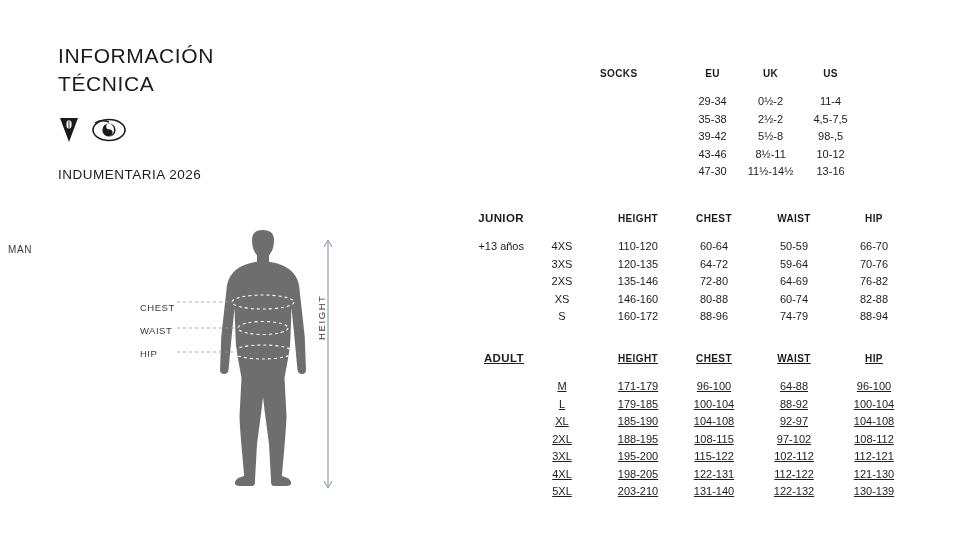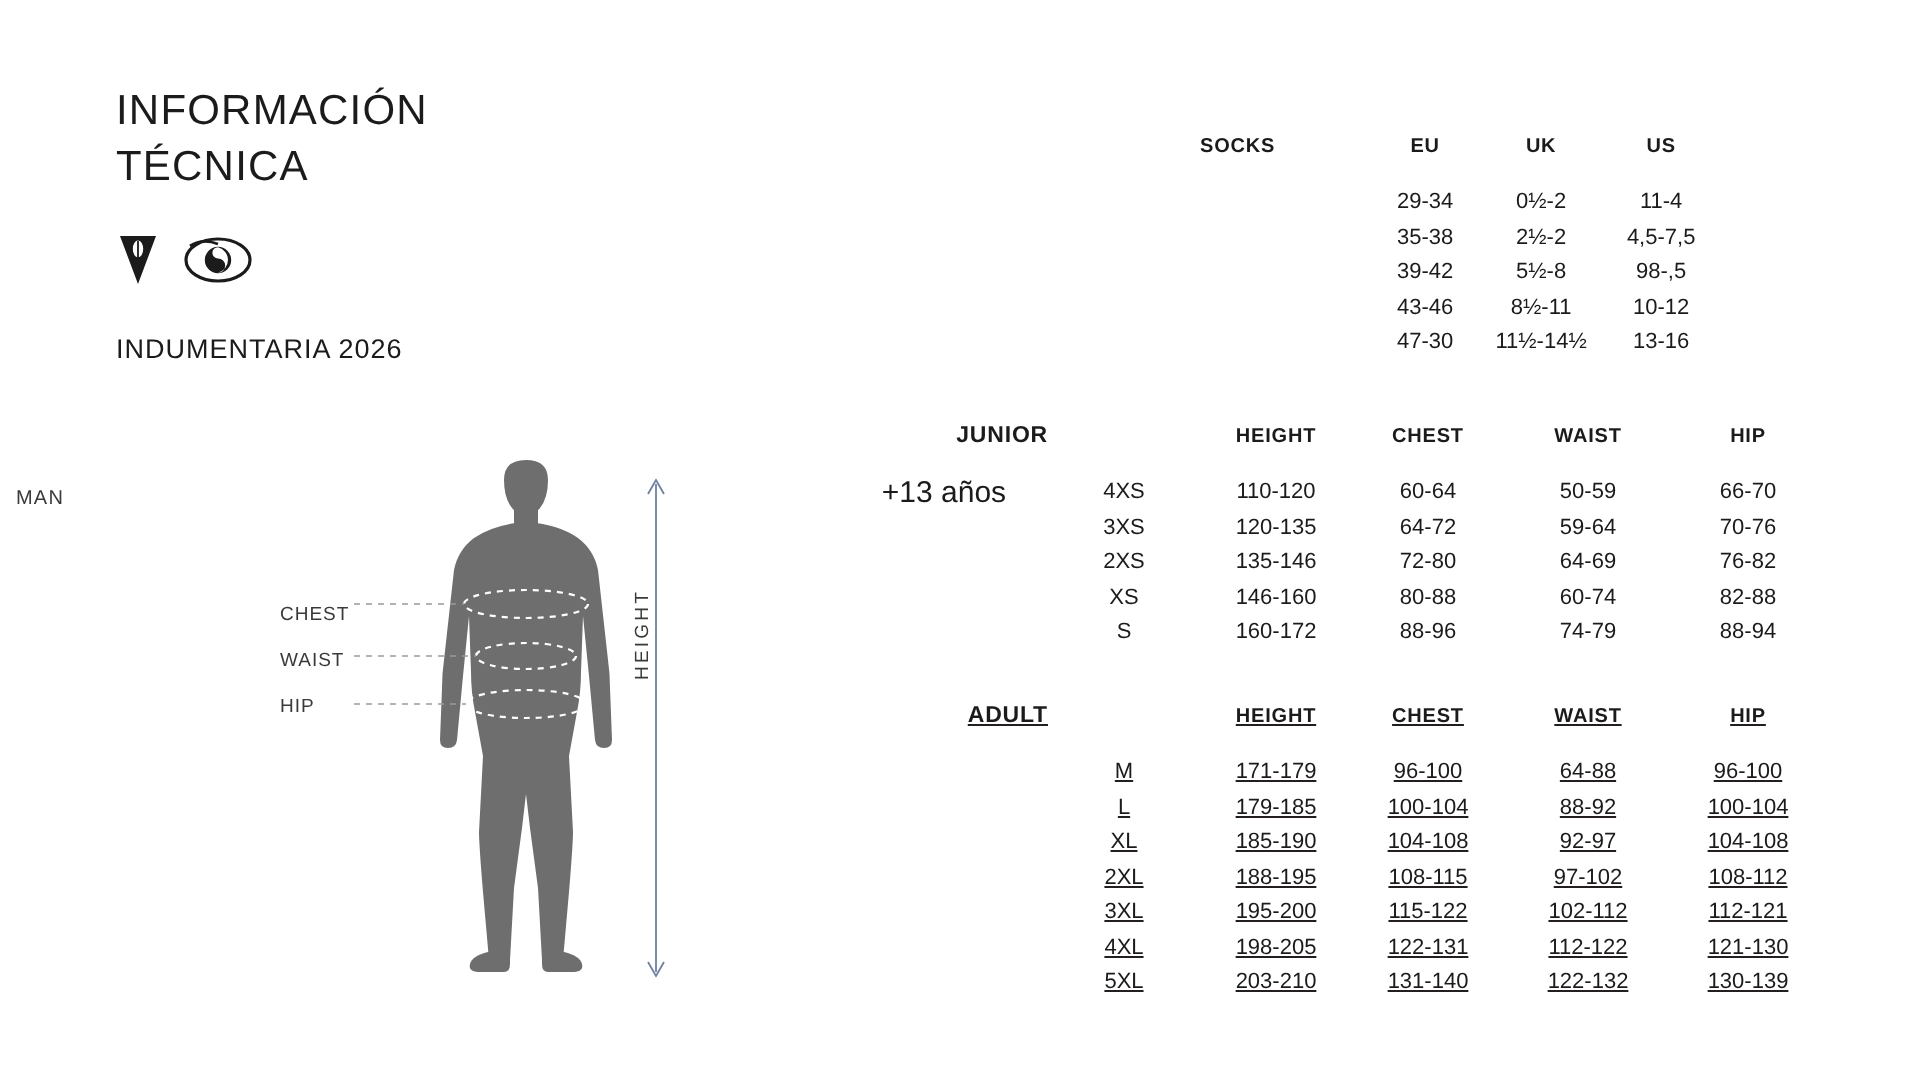--- a/index.html
+++ b/index.html
@@ -98,21 +98,21 @@
   tbody td { height: 17.5px; line-height: 17.5px; }
 
   
   .c-group { width: 104px; text-align: left; }
   .c-size  { width: 76px; }
   .c-val   { width: 76px; }
   .c-val-w { width: 84px; }
 
   th.c-group { text-align: right; }
   .group-label { font-weight: bold; font-size: 11.5px; letter-spacing: 0.4px; }
-  .age-label { text-align: center; font-size: 15px; }
+  .age-label { text-align: right; font-size: 11px; }
 
   
   #socks-block th.s-label { text-align: right; padding-right: 46px; }
   .s-col { width: 58px; }
   .s-col-wide { width: 62px; }
 </style>
 </head>
 <body>
 
 <div id="page">

